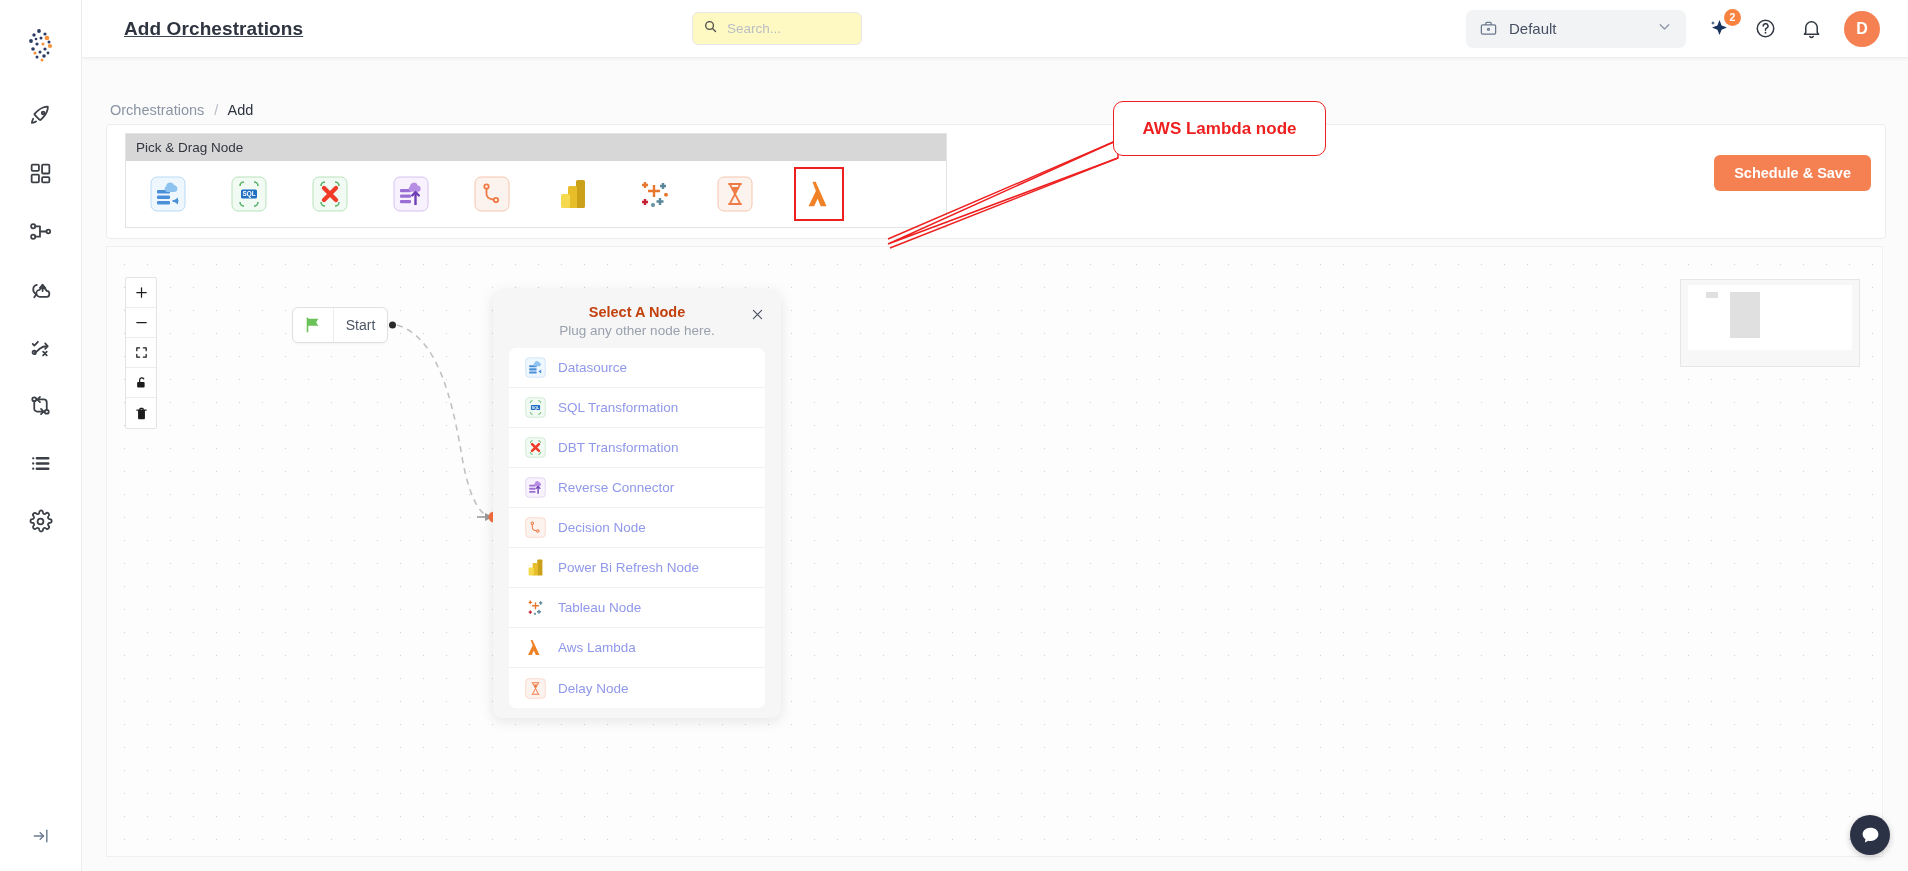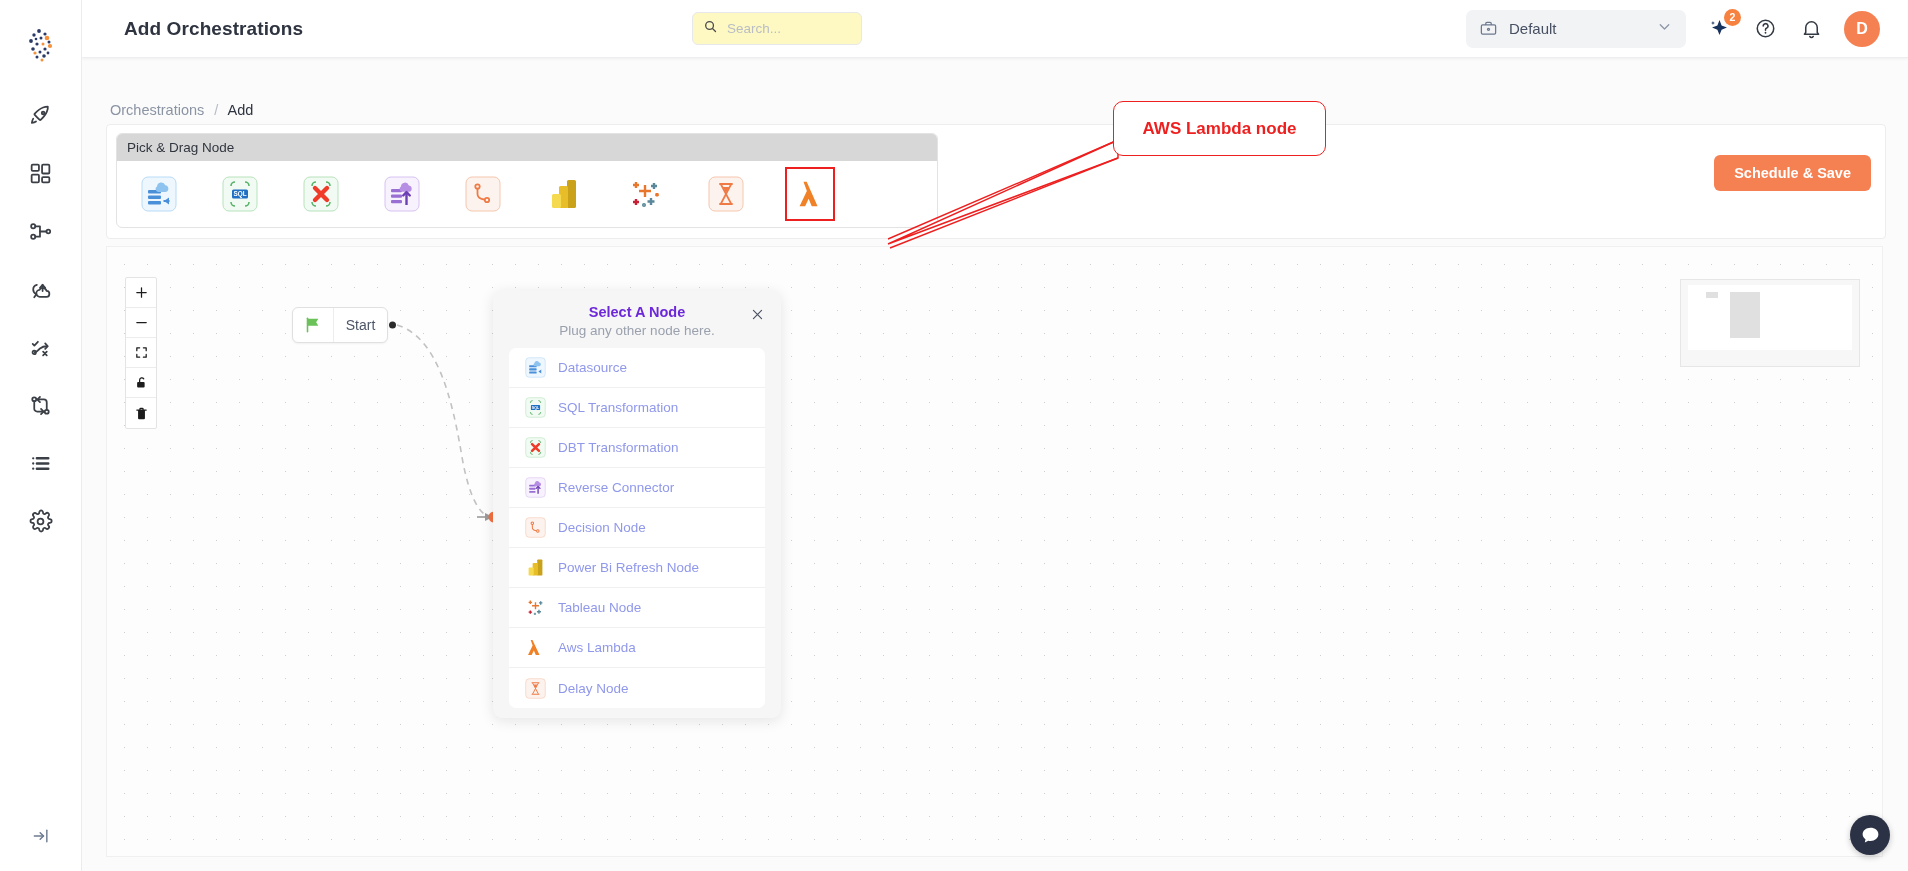--- a/index.html
+++ b/index.html
@@ -25,20 +25,21 @@
   #rail-collapse{ position:absolute; bottom:22px; left:50%; transform:translateX(-50%); width:34px; height:26px;
      display:flex; align-items:center; justify-content:center; cursor:pointer; }
   #rail-collapse svg{ width:20px; height:20px; stroke:#6b7a90; fill:none; stroke-width:1.7; stroke-linecap:round; stroke-linejoin:round;}
 
   
   #topbar{
     position:absolute; left:82px; top:0; right:0; height:58px;
     background:#fff; border-bottom:1px solid #eceef1;
     display:flex; align-items:center; z-index:18;
     box-shadow:0 1px 3px rgba(16,24,40,.05);
+    text-decoration:underline;
   }
   #page-title{ margin-left:42px; font-size:19px; font-weight:bold; color:#2e3440; letter-spacing:.1px; }
   #search-wrap{
     position:absolute; left:610px; width:170px; height:33px;
     background:#fef9c3; border:1px solid #e6e8ea; border-radius:6px;
     display:flex; align-items:center; padding:0 10px; gap:9px;
   }
   #search-wrap svg{ width:15px; height:15px; stroke:#4a4a4a; fill:none; stroke-width:2.1; stroke-linecap:round;}
   #search-input{ border:none; outline:none; background:transparent; font-size:13.5px; color:#5b6472;
      font-family:"Liberation Sans",sans-serif; width:120px;}
@@ -71,22 +72,22 @@
   #breadcrumb{ position:absolute; left:28px; top:44px; font-size:14.5px; color:#8b94a3; }
   #breadcrumb .sep{ margin:0 6px; color:#b6bcc6; }
   #breadcrumb .cur{ color:#2e3440; font-weight:normal; }
 
   
   #palette-card{
     position:absolute; left:24px; top:66px; width:1780px; height:115px;
     background:#fff; border:1px solid #ededed; border-radius:4px;
   }
   #palette-box{
-    position:absolute; left:9px; top:8px; width:822px; height:95px;
-    background:#fff; border:1px solid #e3e3e3; border-radius:6px; overflow:hidden;
+    position:absolute; left:18px; top:8px; width:822px; height:95px;
+    background:#fff; border:1px solid #e3e3e3; border-radius:0; overflow:hidden;
   }
   #palette-title{
     height:27px; background:#d7d7d7; color:#31363e; font-size:13.5px;
     display:flex; align-items:center; padding-left:10px;
   }
   #palette-row{ display:flex; align-items:center; height:66px; padding-left:22px; gap:41px; }
   .pal-node{ width:40px; height:40px; display:flex; align-items:center; justify-content:center; cursor:pointer; position:relative;}
   .pal-node svg{ width:40px; height:40px; }
   .pal-node.highlighted{ outline:2px solid #ee1f1f; width:46px; height:50px; }
 
@@ -127,21 +128,21 @@
   
   #edge-svg{ position:absolute; left:0; top:0; width:100%; height:100%; pointer-events:none;}
 
   
   #select-popup{
     position:absolute; left:386px; top:43px; width:288px;
     background:#f6f6f7; border-radius:9px; box-shadow:0 3px 14px rgba(18,24,40,.10);
     padding-bottom:10px;
   }
   #popup-head{ padding:14px 0 10px; text-align:center; position:relative; }
-  #popup-title{ font-size:14.5px; font-weight:bold; color:#6d28d9; }
+  #popup-title{ font-size:14.5px; font-weight:bold; color:#c2410c; }
   #popup-sub{ font-size:13.5px; color:#9aa1ad; margin-top:3px; }
   #popup-close{ position:absolute; right:14px; top:14px; width:20px; height:20px; cursor:pointer;
      display:flex; align-items:center; justify-content:center;}
   #popup-close svg{ width:15px; height:15px; stroke:#4b5260; stroke-width:1.9; stroke-linecap:round; fill:none;}
   #popup-list{ margin:0 16px; background:#fff; border-radius:7px; overflow:hidden; }
   .pop-item{
     height:40px; display:flex; align-items:center; gap:11px; padding:0 15px;
     border-bottom:1px solid #f0f0f2; cursor:pointer;
   }
   .pop-item:last-child{ border-bottom:none; }

